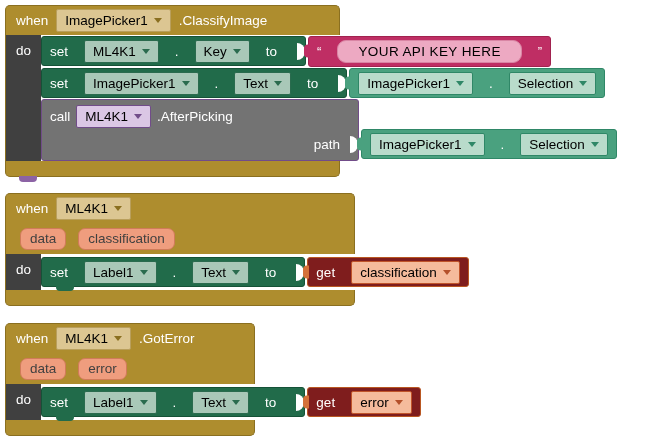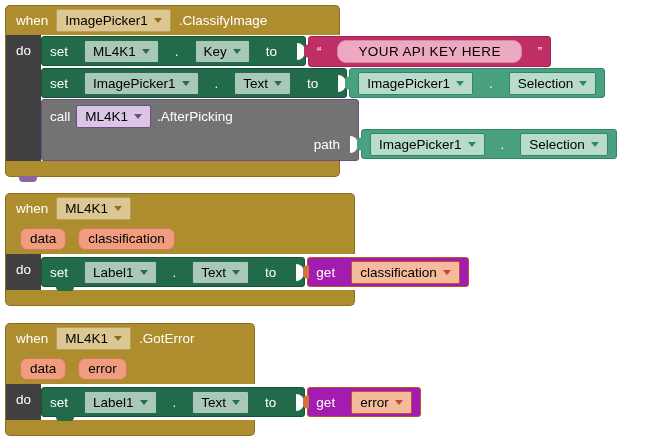--- a/index.html
+++ b/index.html
@@ -21,21 +21,21 @@
        justify-content:center;padding-top:8px;}
   .foot{height:16px;border-radius:0 0 5px 5px;border-top:none;}
   .stack{display:flex;flex-direction:column;}
   .row{display:flex;align-items:center;}
   
   .block{display:inline-flex;align-items:center;gap:16px;height:30px;
          padding:0 8px;box-sizing:border-box;border-radius:3px;position:relative;}
   .green{background:#216B4A;border:1px solid #155237;}
   .getter{background:#4AA17F;border:1px solid #2F8767;margin-left:2px;}
   .pink{background:#BF2E64;border:1px solid #A1224F;margin-left:2px;height:31px;}
-  .orange{background:#a21caf;border:1px solid #B95722;margin-left:2px;}
+  .orange{background:#7f1d1d;border:1px solid #B95722;margin-left:2px;}
   .purple{background:#737373;border:1px solid #714C89;border-radius:3px;
           width:318px;box-sizing:border-box;padding:2px 8px;
           display:flex;flex-direction:column;justify-content:space-between;}
   .purple .pline{display:flex;align-items:center;gap:6px;height:29px;}
   .purple .pline.right{justify-content:flex-end;margin-right:-8px;}
   
   .pink::before,.getter::before,.orange::before{
     content:"";position:absolute;left:-5px;top:50%;transform:translateY(-50%);
     width:6px;height:13px;border-radius:4px 0 0 4px;}
   .pink::before{background:#BF2E64;}
@@ -64,21 +64,21 @@
   .pill-mint .arr{border-top-color:#2F8767;}
   .pill-lav .arr{border-top-color:#714C89;}
   .pill-peach .arr{border-top-color:#B4502A;}
   
   .field{background:#EDA9C2;border:1px solid #D985A4;border-radius:9px;
          color:#000;padding:1px 20px;height:19px;display:inline-flex;
          align-items:center;letter-spacing:.4px;}
   .q{font-size:13px;color:#fff;}
   
   .chip{background:#EF9D7E;border:1px solid #D07B59;border-radius:7px;
-        color:#000000;padding:2px 9px;line-height:16px;}
+        color:#404040;padding:2px 9px;line-height:16px;}
   .lbl{white-space:nowrap;}
 </style>
 </head>
 <body>
 
 <div class="group" style="left:5px;top:5px;">
   <div class="gold hdr" style="width:335px;">
     <span class="lbl">when</span>
     <span class="pill pill-tan">
       <span>ImagePicker1</span>

